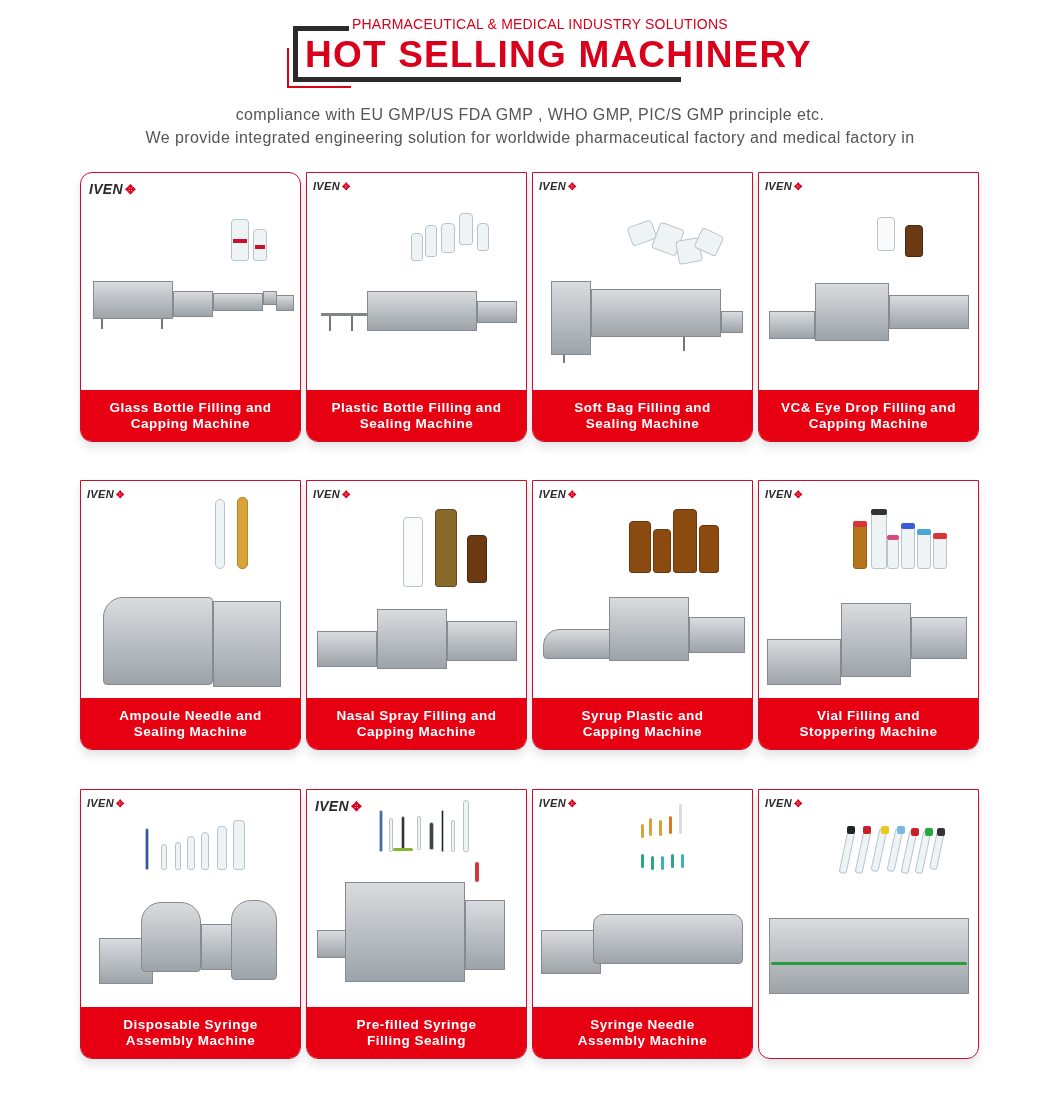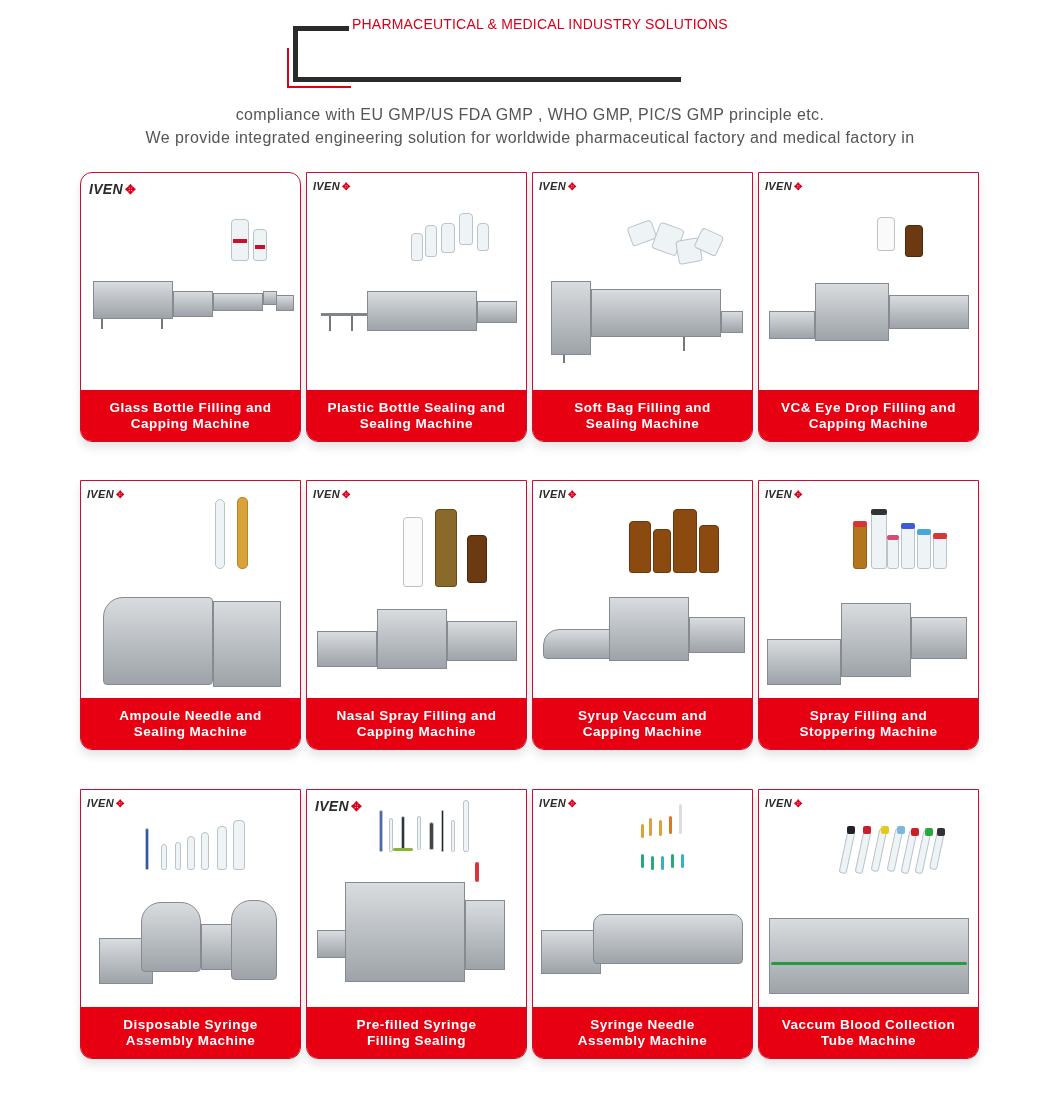--- a/index.html
+++ b/index.html
@@ -59,20 +59,21 @@
   .cap { position: absolute; border-radius: 2px; }
   .stripe { position: absolute; height: 4px; background: #c8102e; }
 </style>
 </head>
 <body>
 
 <div class="header">
   <div class="title-frame-red"></div>
   <div class="title-frame-dark"></div>
   <div class="subtitle">PHARMACEUTICAL &amp; MEDICAL INDUSTRY SOLUTIONS</div>
+  <div class="main-title">HOT SELLING MACHINERY</div>
 </div>
 <div class="intro">
   <div>compliance with EU GMP/US FDA GMP , WHO GMP, PIC/S GMP principle etc.</div>
   <div>We provide integrated engineering solution for worldwide pharmaceutical factory and medical factory in</div>
 </div>
 
 <div class="card rounded-top" style="left:80px; top:172px;">
   <div class="card-media">
     <div class="logo big">
         <span>IVEN</span>
@@ -111,21 +112,21 @@
     <div class="bottle" style="left:152px;top:40px;width:14px;height:32px;"></div>
     <div class="bottle" style="left:170px;top:50px;width:12px;height:28px;"></div>
     <div class="machine" style="left:60px;top:118px;width:110px;height:40px;"></div>
     <div class="machine" style="left:170px;top:128px;width:40px;height:22px;"></div>
     <div class="machine line" style="left:14px;top:140px;width:46px;"></div>
     <div class="leg" style="left:22px;top:143px;height:15px;"></div>
       <div class="leg" style="left:44px;top:143px;height:15px;"></div>
   </div>
   <div class="caption">
       <div>
-        <div>Plastic Bottle Sealing and</div>
+        <div>Plastic Bottle Filling and</div>
         <div>Sealing Machine</div>
       </div>
     </div>
 </div>
 
 <div class="card" style="left:532px; top:172px;">
   <div class="card-media">
     <div class="logo">
         <span>IVEN</span>
         <span class="logo-mark">✥</span>
@@ -217,21 +218,21 @@
     <div class="bottle" style="left:96px;top:40px;width:22px;height:52px;background:#8b4b10;border-color:#6a380c;"></div>
     <div class="bottle" style="left:120px;top:48px;width:18px;height:44px;background:#8b4b10;border-color:#6a380c;"></div>
     <div class="bottle" style="left:140px;top:28px;width:24px;height:64px;background:#8b4b10;border-color:#6a380c;"></div>
     <div class="bottle" style="left:166px;top:44px;width:20px;height:48px;background:#8b4b10;border-color:#6a380c;"></div>
     <div class="machine" style="left:10px;top:148px;width:70px;height:30px;border-radius:16px 4px 4px 4px;"></div>
     <div class="machine" style="left:76px;top:116px;width:80px;height:64px;"></div>
     <div class="machine" style="left:156px;top:136px;width:56px;height:36px;"></div>
   </div>
   <div class="caption">
       <div>
-        <div>Syrup Vaccum and</div>
+        <div>Syrup Plastic and</div>
         <div>Capping Machine</div>
       </div>
     </div>
 </div>
 
 <div class="card" style="left:758px; top:480px;">
   <div class="card-media">
     <div class="logo">
         <span>IVEN</span>
         <span class="logo-mark">✥</span>
@@ -247,21 +248,21 @@
     <div class="bottle" style="left:158px;top:50px;width:14px;height:38px;"></div>
       <div class="cap" style="left:158px;top:48px;width:14px;height:6px;background:#4aa6d9;"></div>
     <div class="bottle" style="left:174px;top:54px;width:14px;height:34px;"></div>
       <div class="cap" style="left:174px;top:52px;width:14px;height:6px;background:#d9343a;"></div>
     <div class="machine" style="left:8px;top:158px;width:74px;height:46px;"></div>
     <div class="machine" style="left:82px;top:122px;width:70px;height:74px;"></div>
     <div class="machine" style="left:152px;top:136px;width:56px;height:42px;"></div>
   </div>
   <div class="caption">
       <div>
-        <div>Spray Filling and</div>
+        <div>Vial Filling and</div>
         <div>Stoppering Machine</div>
       </div>
     </div>
 </div>
 
 <div class="card" style="left:80px; top:789px;">
   <div class="card-media">
     <div class="logo">
         <span>IVEN</span>
         <span class="logo-mark">✥</span>
@@ -357,19 +358,13 @@
       <div class="cap" style="left:138px;top:36px;width:8px;height:8px;background:#7ab8e0;"></div>
     <div class="bottle" style="left:146px;top:40px;width:8px;height:44px;transform:rotate(12deg);"></div>
       <div class="cap" style="left:152px;top:38px;width:8px;height:8px;background:#c8202a;"></div>
     <div class="bottle" style="left:160px;top:40px;width:8px;height:44px;transform:rotate(12deg);"></div>
       <div class="cap" style="left:166px;top:38px;width:8px;height:8px;background:#2aa640;"></div>
     <div class="bottle" style="left:174px;top:40px;width:8px;height:40px;transform:rotate(12deg);"></div>
       <div class="cap" style="left:178px;top:38px;width:8px;height:8px;background:#333;"></div>
     <div class="machine" style="left:10px;top:128px;width:200px;height:76px;"></div>
     <div class="cap" style="left:12px;top:172px;width:196px;height:3px;background:#2a9a40;"></div>
   </div>
-  <div class="caption">
-      <div>
-        <div>Vaccum Blood Collection</div>
-        <div>Tube Machine</div>
-      </div>
-    </div>
 </div>
 
 </body></html>

